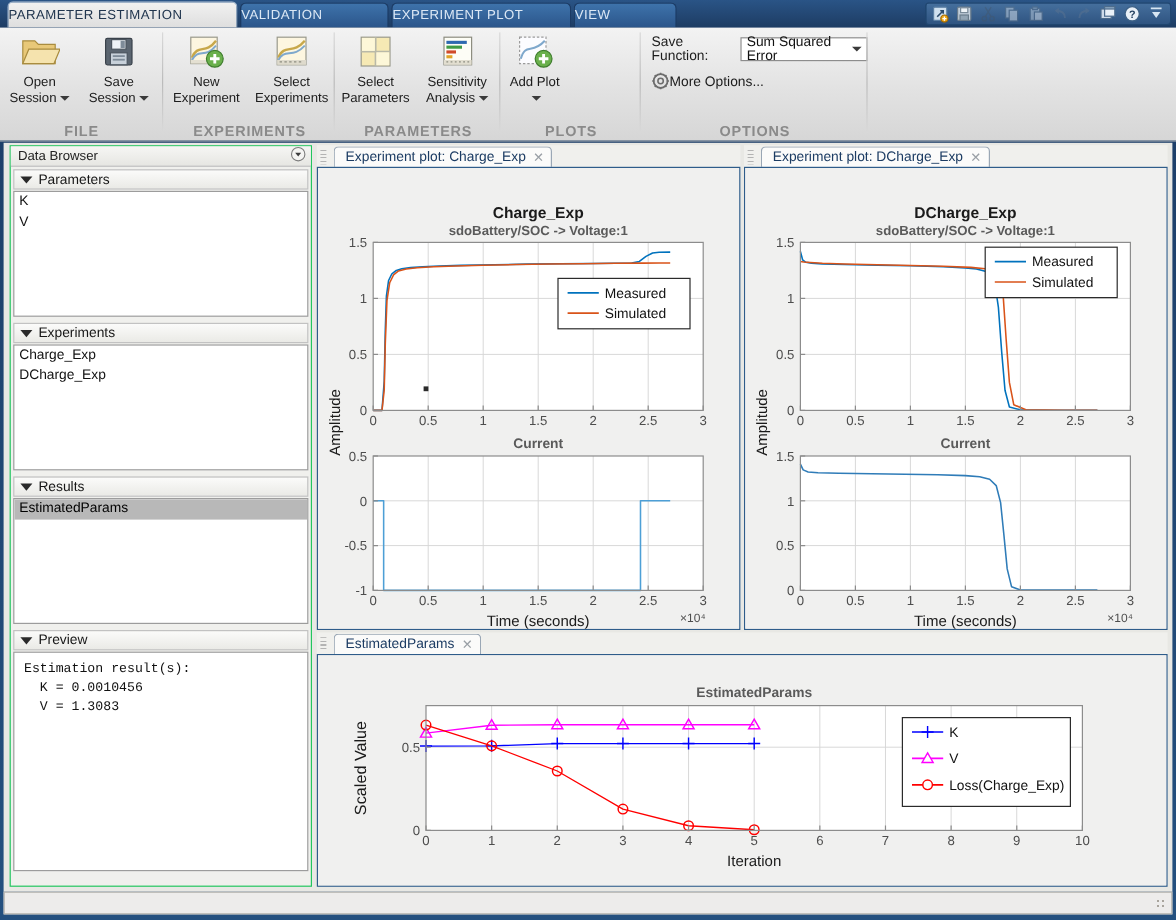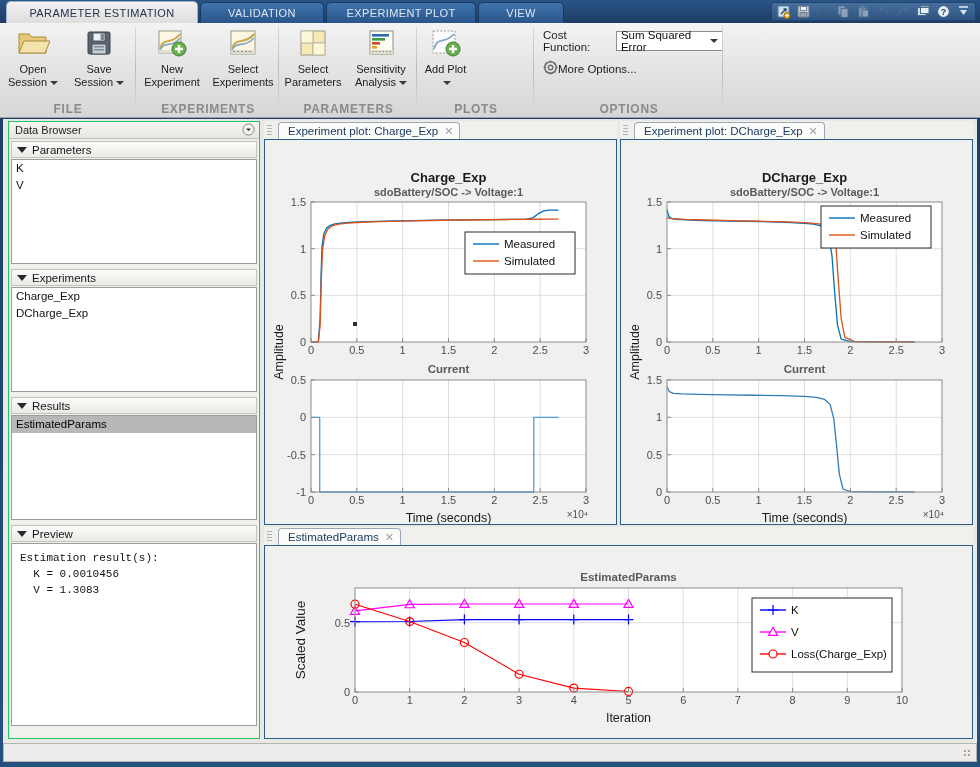--- a/index.html
+++ b/index.html
@@ -20,21 +20,21 @@
   .tabstrip {
     position: absolute; left: 0; top: 0; width: 980px; height: 23px;
     background: linear-gradient(180deg,#2a5486 0%,#1d3c63 100%);
   }
   .rtab {
     position: absolute; top: 2px; height: 21px;
     border-radius: 5px 5px 0 0;
     color: #dce8f5;
     font-size: 11px;
     letter-spacing: .4px;
-    display: flex; align-items: center; justify-content: center;
+    display: flex; align-items: center; 
     background: linear-gradient(180deg,#3e73ab 0%,#2b558a 100%);
     border: 1px solid #1b3a63; border-bottom: none;
     cursor: default;
   }
   .rtab.active {
     background: linear-gradient(180deg,#f1f1f1 0%,#dedede 100%);
     color: #20354e;
     top: 1px; height: 22px;
     border: 1px solid #9fb4cc; border-bottom: none;
   }
@@ -404,21 +404,21 @@
             <span class="caret-d"></span>
           </div>
         </div>
       </div>
       <div class="gtitle">PLOTS</div>
       <div class="gsep" style="right:0"></div>
     </div>
 
     <div class="rgroup" style="left:535px;width:188px">
       <div class="optrow">
-        <span class="optlabel">Cost Function:</span>
+        <span class="optlabel">Save Function:</span>
         <div class="combo">
           <span>Sum Squared Error</span>
           <span class="caret-d"></span>
         </div>
       </div>
       <div class="moreopts">
         <span>
           <svg width="15" height="15" viewBox="0 0 16 16">
             <circle cx="8" cy="8" r="6.2" fill="none" stroke="#6d6d6d" stroke-width="1.6"></circle>
             <circle cx="8" cy="8" r="2.4" fill="none" stroke="#6d6d6d" stroke-width="1.4"></circle>

